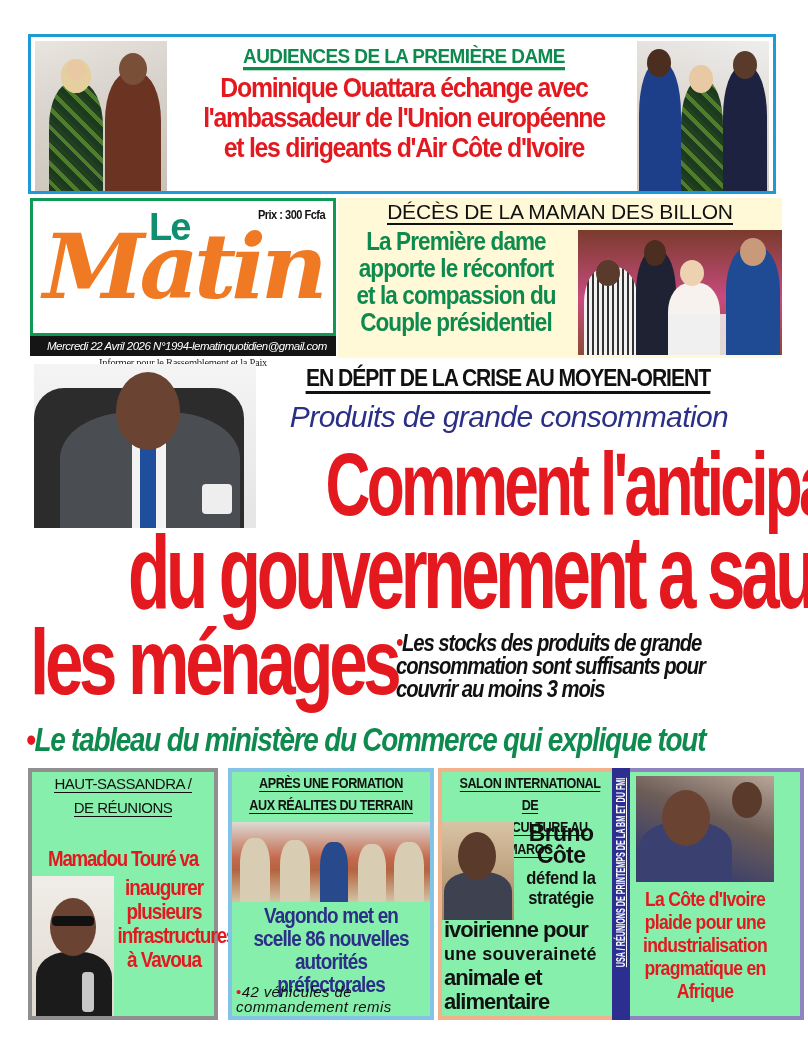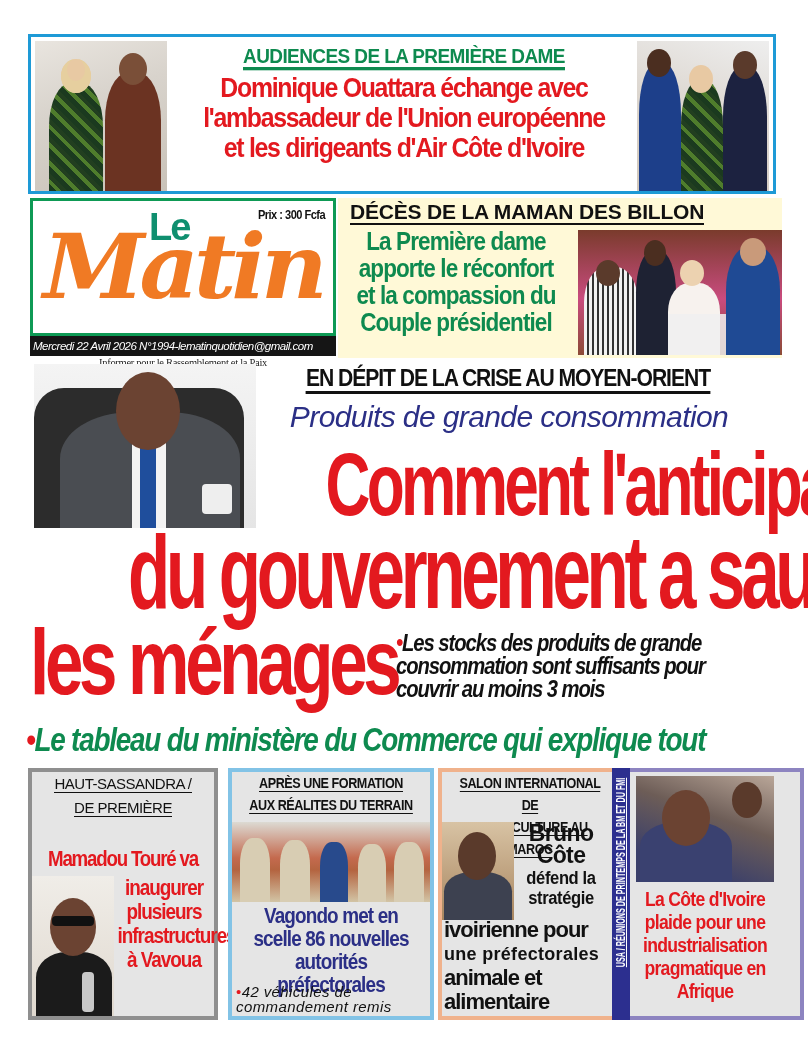--- a/index.html
+++ b/index.html
@@ -19,44 +19,44 @@
   #top-kicker { left: 150px; top: 8px; width: 446px; text-align: center; color: #0e8a4f; font-weight: bold; font-size: 19px; letter-spacing: -0.6px; transform: scaleY(1.1); }
   #top-kicker span { border-bottom: 3px solid #0e8a4f; padding-bottom: 0px; }
   #top-headline { left: 148px; top: 36px; width: 450px; text-align: center; color: #e3191f; font-weight: bold; font-size: 27px; line-height: 30px; letter-spacing: -1.4px; transform: scaleX(0.92); transform-origin: center top; }
 
   
   #masthead { left: 30px; top: 198px; width: 306px; height: 138px; border: 3px solid #0e9a55; background: #fff; }
   #price { right: 8px; top: 6px; font-size: 13px; font-weight: bold; color: #111; letter-spacing: -0.6px; transform: scaleX(0.85); transform-origin: right top; }
   #logo-le { left: 116px; top: 8px; font-size: 38px; font-weight: bold; color: #0f8f6f; letter-spacing: -2px; line-height: 36px; }
   #logo-matin { left: 10px; top: 20px; font-family: "DejaVu Serif", "Liberation Serif", serif; font-weight: bold; font-style: italic; font-size: 90px; line-height: 90px; color: #f07a24; letter-spacing: -5px; transform: scaleX(1.02); transform-origin: left top; }
   #tagline { left: 0; top: 116px; width: 300px; text-align: center; font-family: "Liberation Serif", serif; font-size: 10.5px; color: #222; letter-spacing: -0.3px; margin-top: 40px; }
-  #dateline { left: 30px; top: 336px; width: 306px; height: 20px; background: #151515; color: #fff; font-size: 11.5px; font-style: italic; line-height: 20px; padding-left: 3px; white-space: nowrap; letter-spacing: -0.5px; overflow: hidden; }
+  #dateline { left: 30px; top: 336px; width: 306px; height: 20px; background: #151515; color: #fff; font-size: 11.5px; font-style: italic; line-height: 20px; padding-left: 17px; white-space: nowrap; letter-spacing: -0.5px; overflow: hidden; }
 
   
   #deces-box { left: 338px; top: 198px; width: 444px; height: 160px; background: #fff9d7; }
-  #deces-kicker { left: 12px; top: 2px; width: 420px; text-align: left; font-size: 21px; font-weight: bold; color: #111; letter-spacing: -0.2px; }
+  #deces-kicker { left: 12px; top: 2px; width: 420px; text-align: center; font-size: 21px; font-weight: normal; color: #111; letter-spacing: -0.2px; }
   #deces-kicker span { border-bottom: 2px solid #111; }
   #deces-headline { left: 0; top: 30px; width: 236px; text-align: center; color: #0e8a4f; font-weight: bold; font-size: 25px; line-height: 27px; letter-spacing: -1px; transform: scaleX(0.9); transform-origin: center top; }
   #deces-photo { left: 240px; top: 32px; width: 204px; height: 125px; background: linear-gradient(180deg,#7a3b2c 0%,#b34768 40%,#c94b7e 55%,#8c4b37 100%); overflow: hidden; }
 
   
   #main-photo { left: 34px; top: 364px; width: 222px; height: 164px; background: linear-gradient(180deg,#f4f4f4 0%,#e5e5e5 100%); overflow: hidden; }
   #main-kicker { left: 240px; top: 364px; width: 536px; text-align: center; font-size: 24px; font-weight: bold; color: #111; letter-spacing: -1.2px; transform: scaleX(0.88); transform-origin: center top; }
   #main-kicker span { border-bottom: 3px solid #111; }
   #main-subtitle { left: 244px; top: 400px; width: 530px; text-align: center; font-size: 30px; font-style: italic; color: #2b2f86; letter-spacing: -0.6px; }
   #main-headline-1 { left: 258px; top: 434px; width: 520px; text-align: center; font-size: 84px; font-weight: bold; color: #e3191f; line-height: 96px; letter-spacing: -5px; transform: scaleX(0.74) scaleY(1.05); transform-origin: center top; white-space: nowrap; }
   #main-headline-2 { left: 20px; top: 518px; width: 772px; text-align: center; font-size: 96px; font-weight: bold; color: #e3191f; line-height: 100px; letter-spacing: -6px; transform: scaleX(0.72) scaleY(1.08); transform-origin: center top; white-space: nowrap; }
   #main-headline-3 { left: 30px; top: 614px; font-size: 96px; font-weight: bold; color: #e3191f; line-height: 100px; letter-spacing: -6px; transform: scaleX(0.72) scaleY(0.96); transform-origin: left top; white-space: nowrap; }
   #bullet-stocks { left: 396px; top: 632px; width: 390px; font-size: 23px; font-weight: bold; font-style: italic; color: #111; line-height: 23px; letter-spacing: -1.2px; transform: scaleX(0.88); transform-origin: left top; }
   #bullet-stocks .dot { color: #e3191f; }
   #bullet-tableau { left: 26px; top: 720px; width: 760px; font-size: 34px; font-weight: bold; font-style: italic; color: #0e8a4f; letter-spacing: -1.5px; transform: scaleX(0.82); transform-origin: left top; white-space: nowrap; }
   #bullet-tableau .dot { color: #e3191f; }
 
   
-  .box { top: 768px; height: 252px; background: #e5e5e5; }
+  .box { top: 768px; height: 252px; background: #86efac; }
   #box1 { left: 28px; width: 190px; border: 4px solid #8f8f8f; }
   #box2 { left: 228px; width: 206px; border: 4px solid #82c3e6; }
   #box3 { left: 438px; width: 184px; border: 4px solid #f0b28c; }
   #box4 { left: 612px; width: 192px; border: 4px solid #8d84c0; border-left: none; }
 
   .box-kicker { width: 100%; text-align: center; color: #111; font-size: 15px; line-height: 24px; letter-spacing: -0.5px; }
   .box-kicker span { border-bottom: 1.5px solid #111; }
   #box2 .box-kicker, #box3 .box-kicker { font-weight: bold; font-size: 14px; line-height: 22px; transform: scaleX(0.9); transform-origin: center top; }
 
   #box1-headline-a { left: 0; top: 74px; width: 182px; text-align: center; color: #e3191f; font-weight: bold; font-size: 22px; letter-spacing: -1.4px; transform: scaleX(0.85); transform-origin: center top; white-space: nowrap; }
@@ -141,21 +141,21 @@
 <div id="bullet-stocks" class="abs cond">
   <span class="dot">•</span><span>Les stocks des produits de grande consommation sont suffisants pour couvrir au moins 3 mois</span>
 </div>
 <div id="bullet-tableau" class="abs cond">
   <span class="dot">•</span><span>Le tableau du ministère du Commerce qui explique tout</span>
 </div>
 
 <div id="box1" class="box abs">
   <div class="box-kicker">
     <div><span>HAUT-SASSANDRA /</span></div>
-    <div><span>DE PREMIÈRE</span></div>
+    <div><span>DE RÉUNIONS</span></div>
   </div>
   <div id="box1-headline-a" class="abs cond">Mamadou Touré va</div>
   <div id="box1-photo" class="abs">
     <div class="person" style="left:4px;width:76px;height:64px;background:#1b1b1b;"></div>
     <div class="head" style="left:18px;top:22px;width:46px;height:58px;background:#6b4332;"></div>
     <div style="position:absolute;left:20px;top:40px;width:42px;height:10px;background:#111;border-radius:4px;"></div>
     <div style="position:absolute;left:50px;top:96px;width:12px;height:40px;background:#c8c8c8;border-radius:4px;"></div>
   </div>
   <div id="box1-headline-b" class="abs cond">inaugurer plusieurs infrastructures à Vavoua</div>
 </div>
@@ -184,21 +184,21 @@
     <div><span>L'AGRICULTURE AU MAROC</span></div>
   </div>
   <div id="box3-photo" class="abs">
     <div class="person" style="left:2px;width:68px;height:48px;background:#3d4150;"></div>
     <div class="head" style="left:16px;top:10px;width:38px;height:48px;background:#5a3a2b;"></div>
   </div>
   <div id="box3-name" class="abs">Bruno Côte</div>
   <div id="box3-text-a" class="abs cond">défend la stratégie</div>
   <div id="box3-text-b" class="abs">
     <div>ivoirienne pour</div>
-    <div class="thin">une préfectorales</div>
+    <div class="thin">une souveraineté</div>
     <div>animale et alimentaire</div>
   </div>
 </div>
 
 <div id="box4" class="box abs">
   <div id="box4-side" class="abs">
     <div id="box4-side-text" class="cond">USA / RÉUNIONS DE PRINTEMPS DE LA BM ET DU FMI</div>
   </div>
   <div id="box4-photo" class="abs">
     <div class="person" style="left:4px;width:92px;height:60px;background:#3a4170;"></div>

